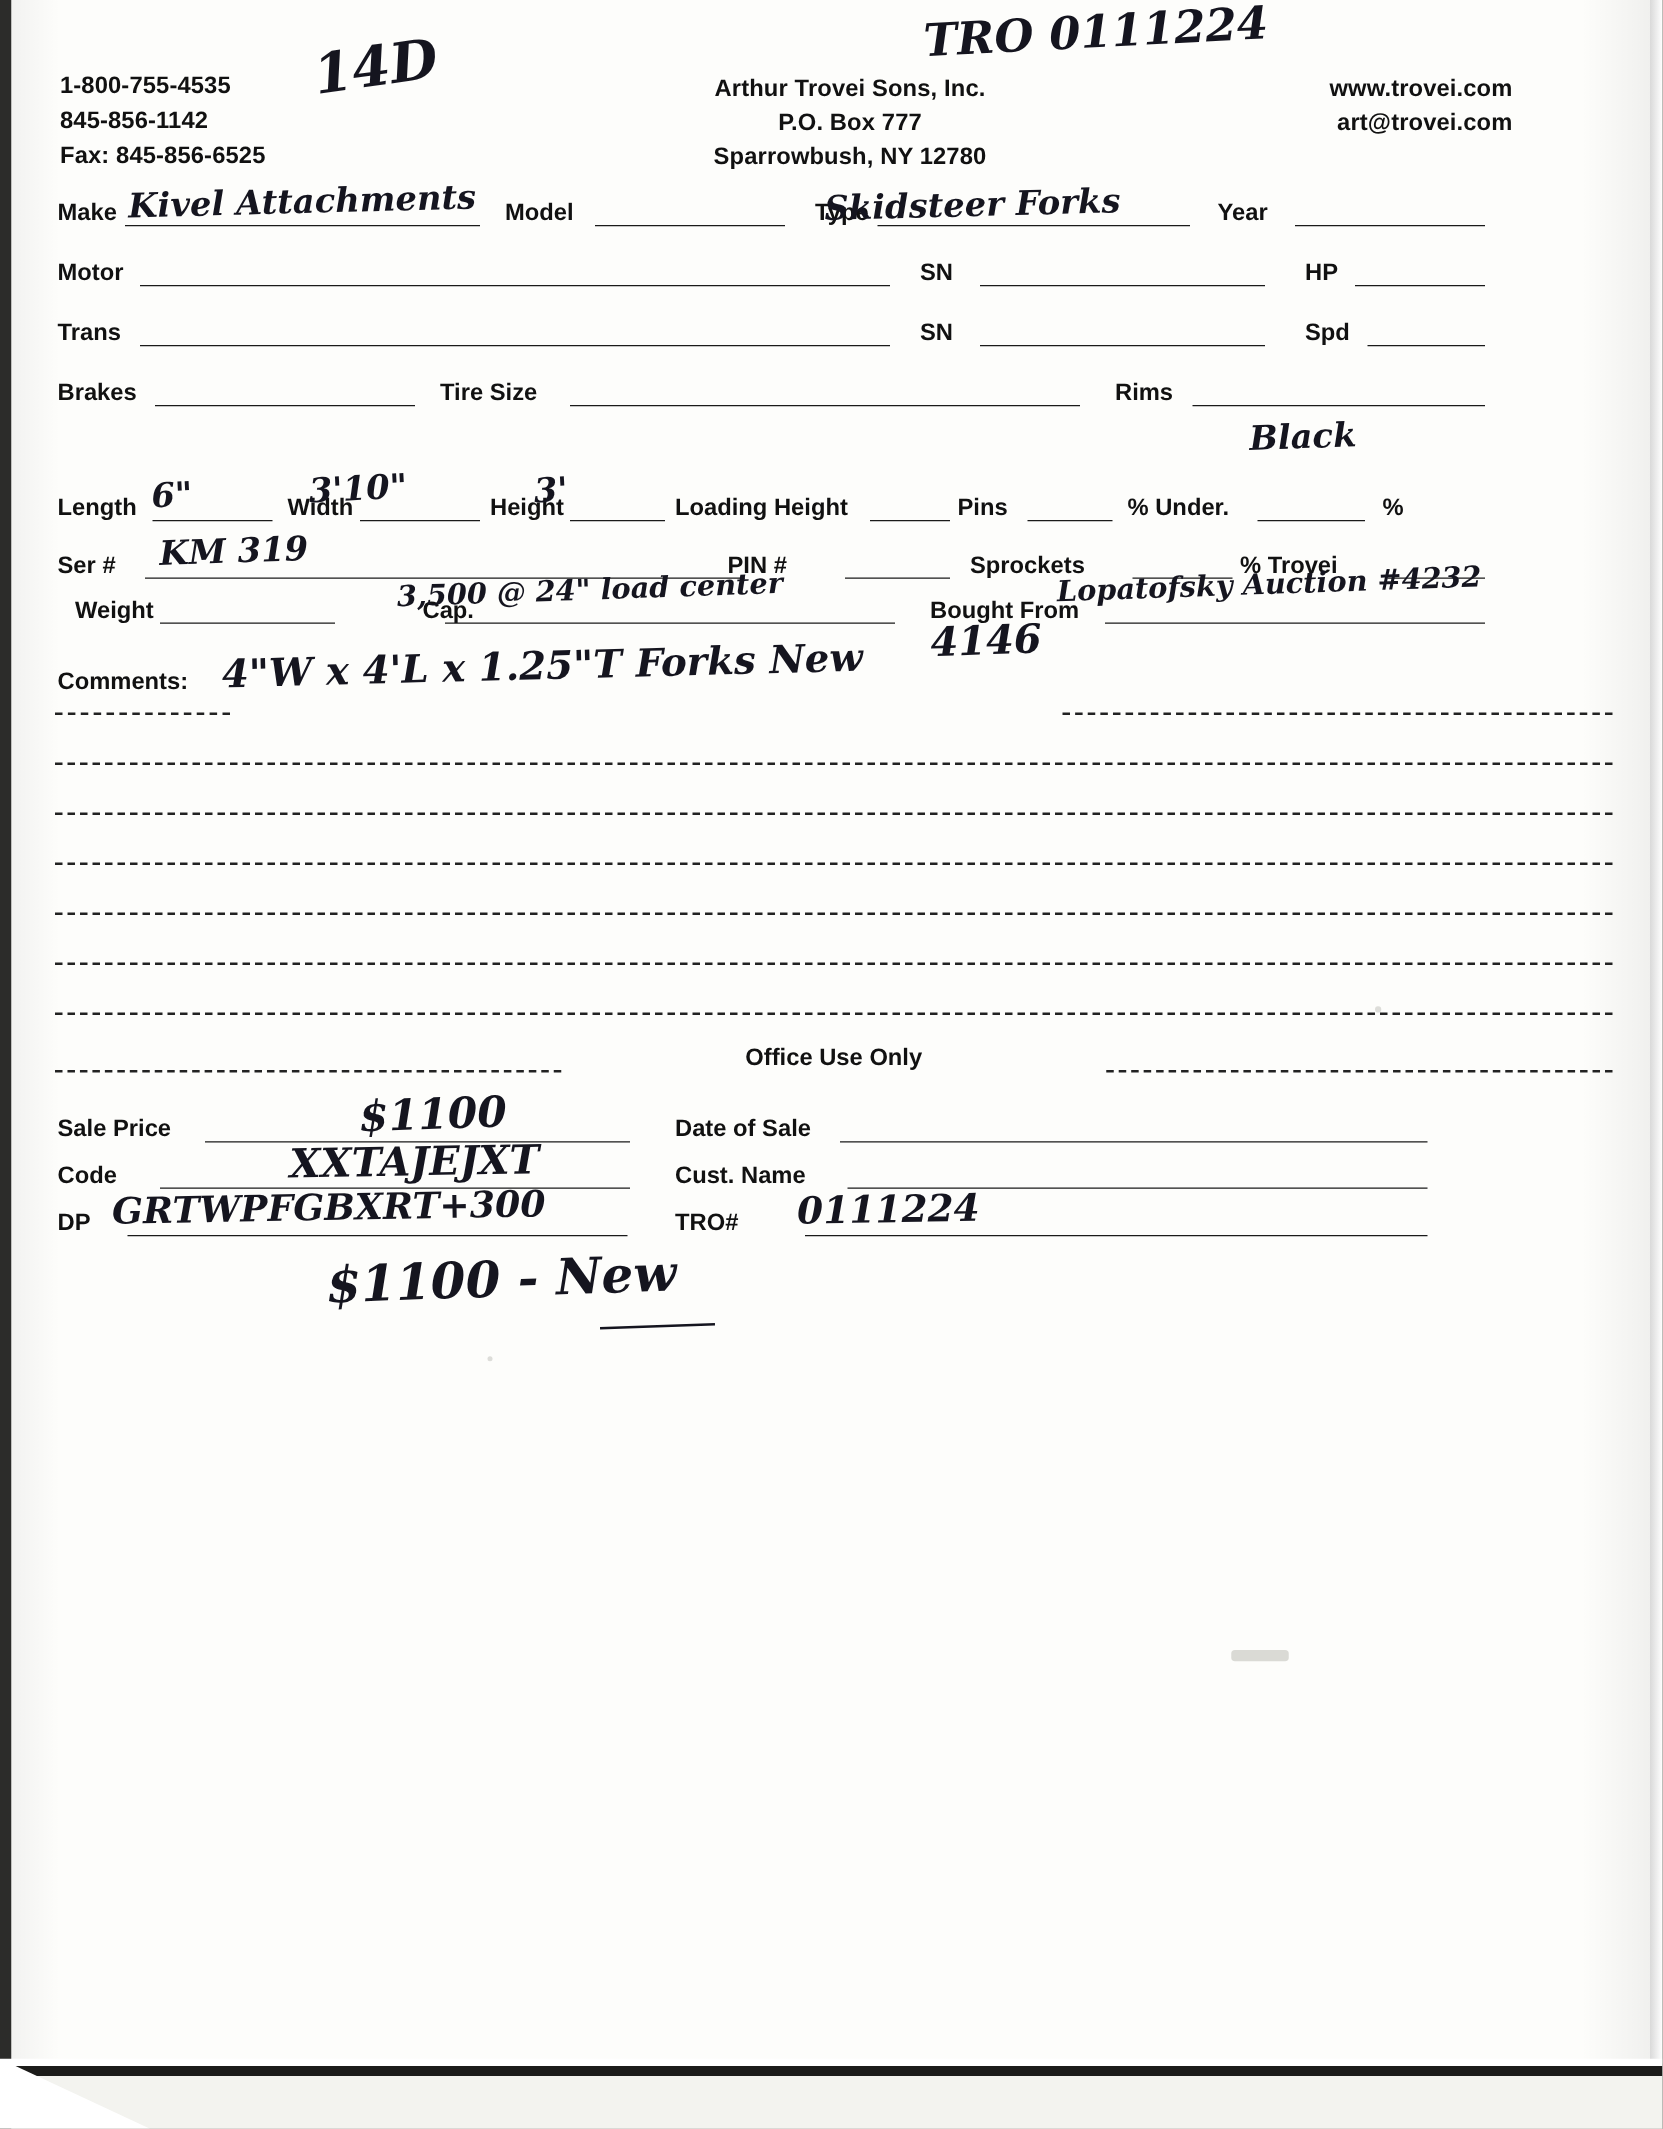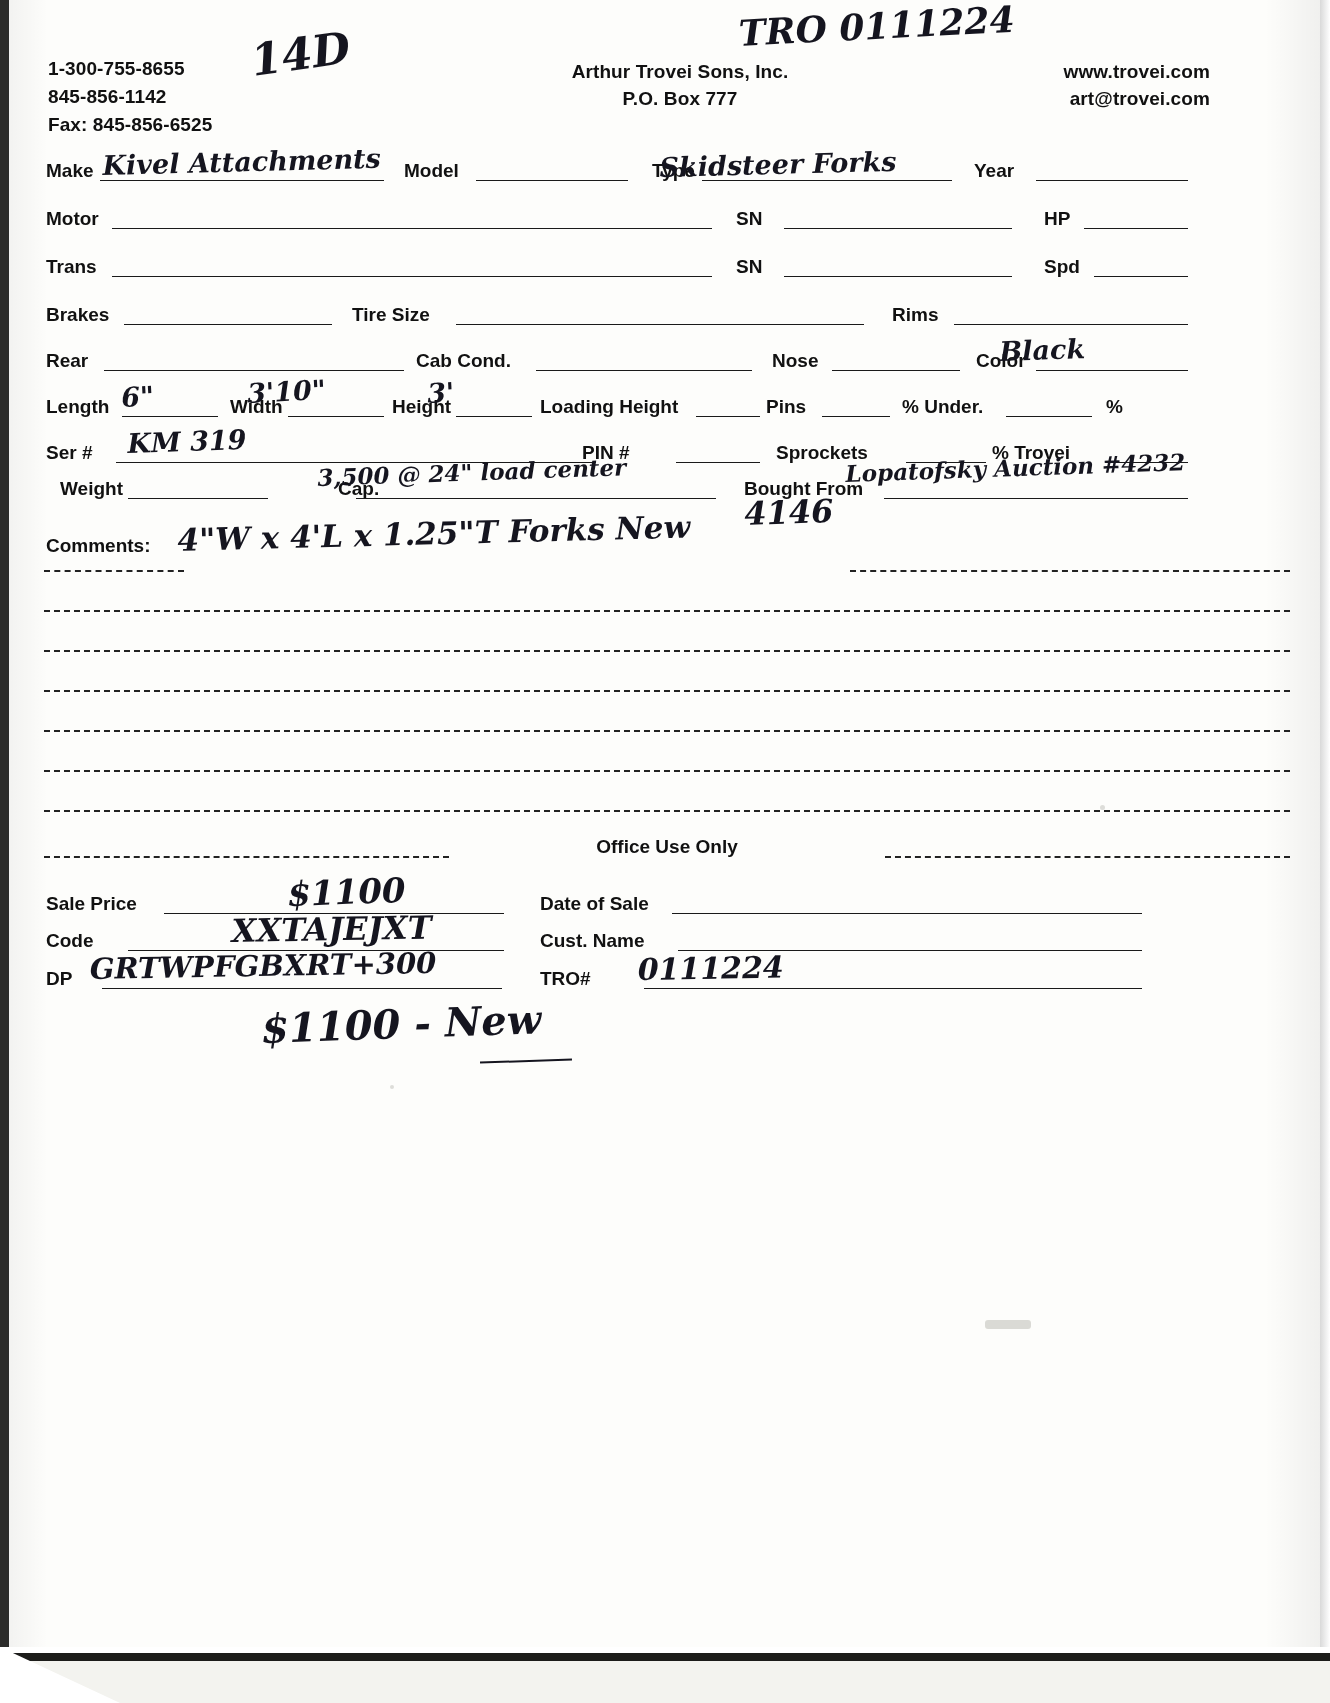--- a/index.html
+++ b/index.html
@@ -117,28 +117,29 @@
   .speck { position: absolute; background: #bdbdb7; border-radius: 50%; }
 </style>
 </head>
 <body>
 
 <div class="page">
   <div class="paper"></div>
   <div class="edge-left"></div>
 
   <div class="hdr hdr-left">
-    <div>1-300-755-8655</div>
+    <div>1-800-755-4535</div>
     <div>845-856-1142</div>
     <div>Fax: 845-856-6525</div>
   </div>
 
   <div class="hdr hdr-center">
     <div>Arthur Trovei Sons, Inc.</div>
     <div>P.O. Box 777</div>
+    <div>Sparrowbush, NY 12780</div>
   </div>
 
   <div class="hdr hdr-right">
     <div>www.trovei.com</div>
     <div>art@trovei.com</div>
   </div>
 
   <div class="hw ink" style="left:740px; top:12px; font-size:36px; transform:rotate(-3deg);">TRO 0111224</div>
   <div class="hw ink" style="left:255px; top:35px; font-size:44px; transform:rotate(-8deg);">14D</div>
 
@@ -175,30 +176,20 @@
 
   <div class="row" style="top:294px;">
     <span class="lbl" style="left:2px;">Brakes</span>
     <span class="line" style="left:80px; width:208px;"></span>
     <span class="lbl" style="left:308px;">Tire Size</span>
     <span class="line" style="left:412px; width:408px;"></span>
     <span class="lbl" style="left:848px;">Rims</span>
     <span class="line" style="left:910px; width:234px;"></span>
   </div>
 
-  <div class="row" style="top:340px;">
-    <span class="lbl" style="left:2px;">Rear</span>
-    <span class="line" style="left:60px; width:300px;"></span>
-    <span class="lbl" style="left:372px;">Cab Cond.</span>
-    <span class="line" style="left:492px; width:216px;"></span>
-    <span class="lbl" style="left:728px;">Nose</span>
-    <span class="line" style="left:788px; width:128px;"></span>
-    <span class="lbl" style="left:932px;">Color</span>
-    <span class="line" style="left:992px; width:152px;"></span>
-  </div>
   <div class="hw ink med" style="left:1000px; top:336px; transform:rotate(-2deg);">Black</div>
 
   <div class="row" style="top:386px;">
     <span class="lbl" style="left:2px;">Length</span>
     <span class="line" style="left:78px; width:96px;"></span>
     <span class="lbl" style="left:186px;">Width</span>
     <span class="line" style="left:244px; width:96px;"></span>
     <span class="lbl" style="left:348px;">Height</span>
     <span class="line" style="left:412px; width:76px;"></span>
     <span class="lbl" style="left:496px;">Loading Height</span>

